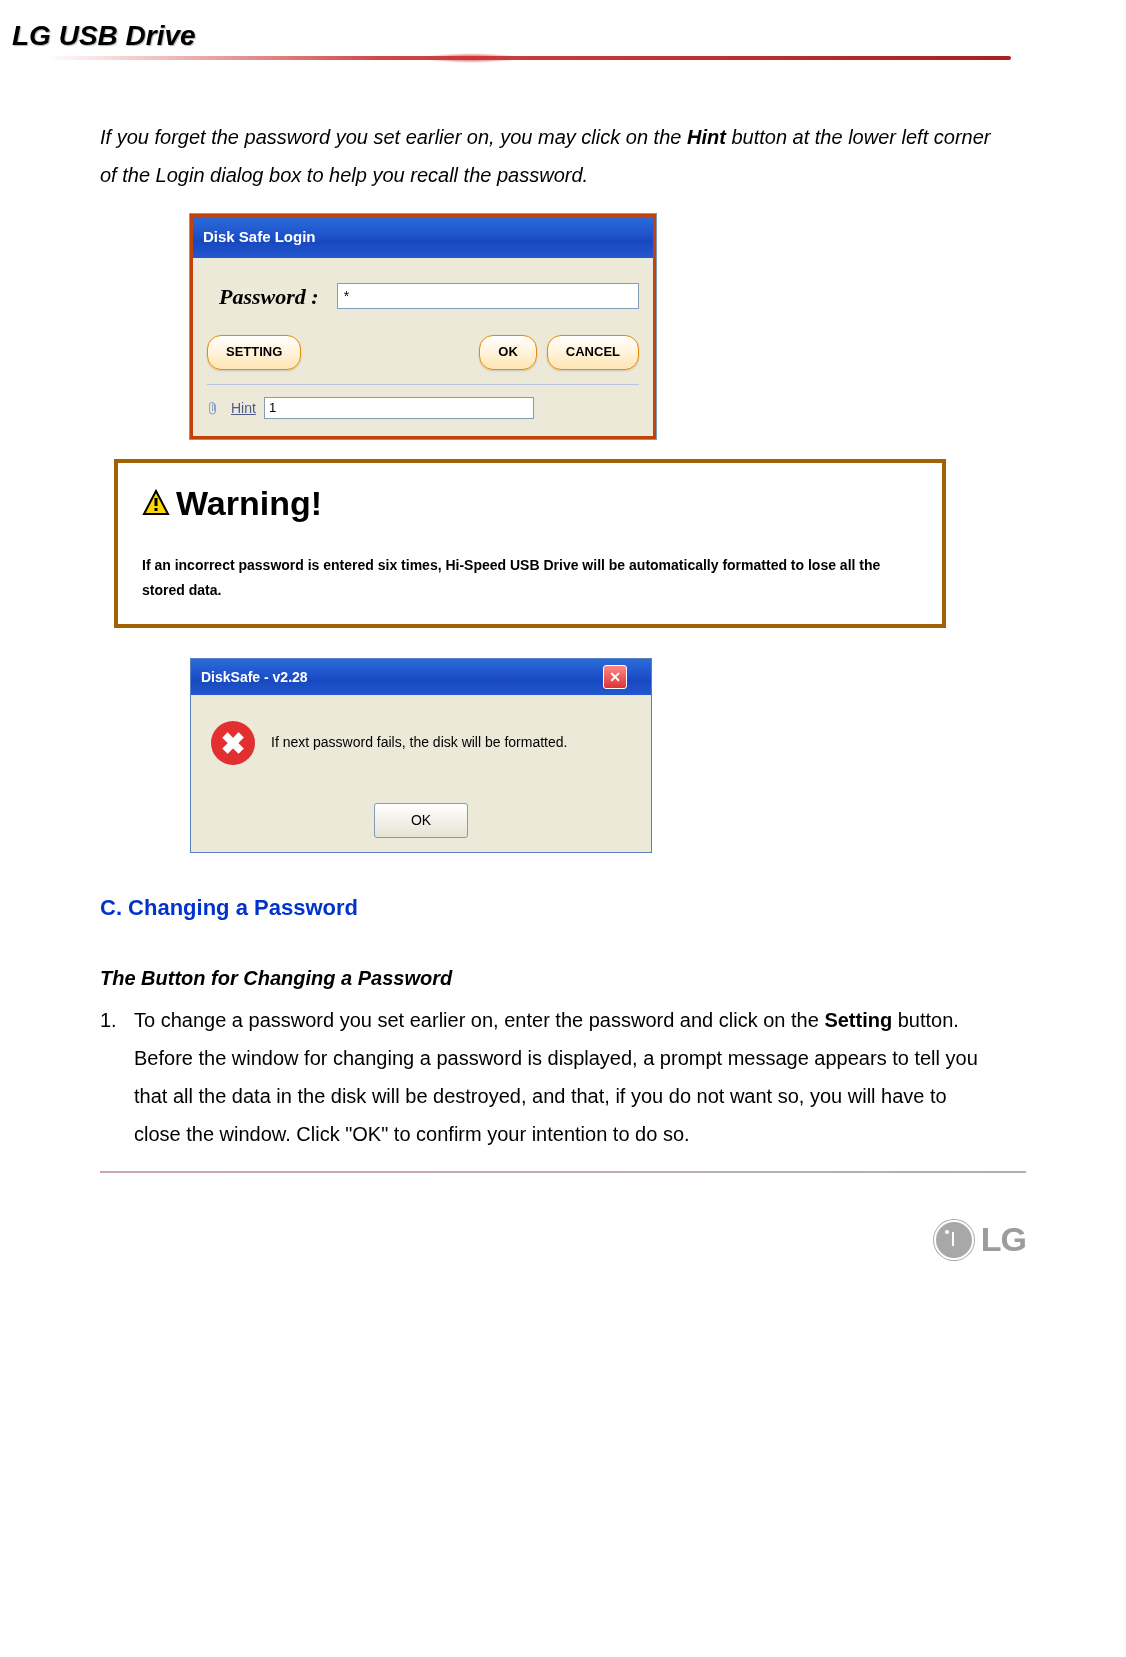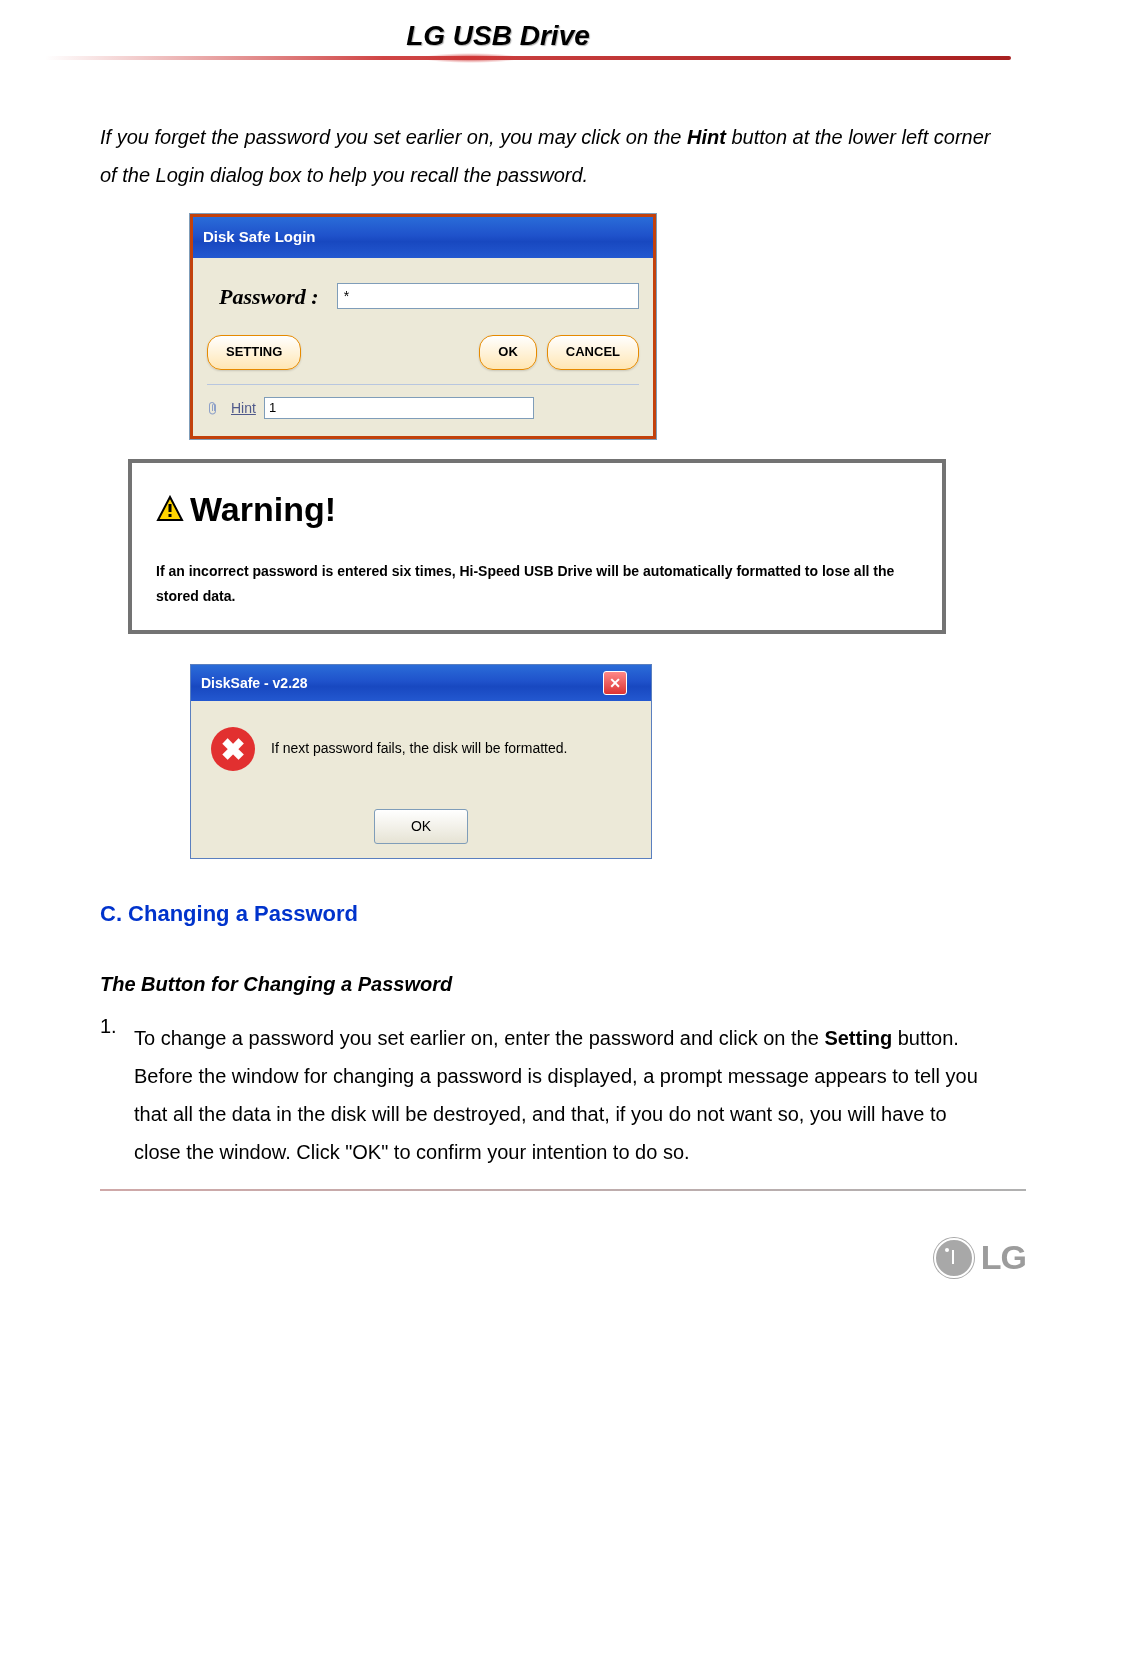--- a/index.html
+++ b/index.html
@@ -8,22 +8,22 @@
     font-family: Arial, Helvetica, sans-serif;
     background: #ffffff;
     width: 1126px;
   }
   .page {
     width: 1126px;
     position: relative;
     padding-bottom: 120px;
   }
   .header {
-    text-align: center;
-    padding: 20px 130px 0 0;
+    text-align: left;
+    padding: 20px 130px 0 12px;
   }
   .header-title {
     font-weight: bold;
     font-style: italic;
     font-size: 28px;
     text-shadow: 1px 1px 1px rgba(0,0,0,0.3);
   }
   .red-rule {
     height: 4px;
     margin: 4px 115px 0 45px;
@@ -128,23 +128,23 @@
     background: #fff;
     height: 20px;
     width: 260px;
     font-size: 13px;
     padding: 0 4px;
     line-height: 20px;
   }
 
   
   .warning-box {
-    border: 4px solid #737373;
-    margin: 18px 50px 30px 28px;
-    padding: 14px 24px 20px 24px;
+    border: 4px solid #a16207;
+    margin: 18px 50px 30px 14px;
+    padding: 8px 24px 20px 24px;
   }
   .warning-head {
     display: flex;
     align-items: center;
     gap: 6px;
     margin-bottom: 18px;
   }
   .warn-icon {
     width: 28px; height: 28px;
   }
@@ -227,21 +227,21 @@
     font-style: italic;
     font-size: 20px;
     margin-top: 30px;
   }
   .list-item {
     display: flex;
     gap: 8px;
     margin-top: 4px;
   }
   .list-num { min-width: 26px; }
-  .list-text { flex: 1; margin-top: 12px; }
+  .list-text { flex: 1; }
 
   .footer-line {
     height: 2px;
     margin: 40px 100px 0 100px;
     background: linear-gradient(to right, #cfa8a8, #b0b0b0);
     position: absolute;
     bottom: 100px;
     left: 0; right: 0;
   }
   .lg-logo {

